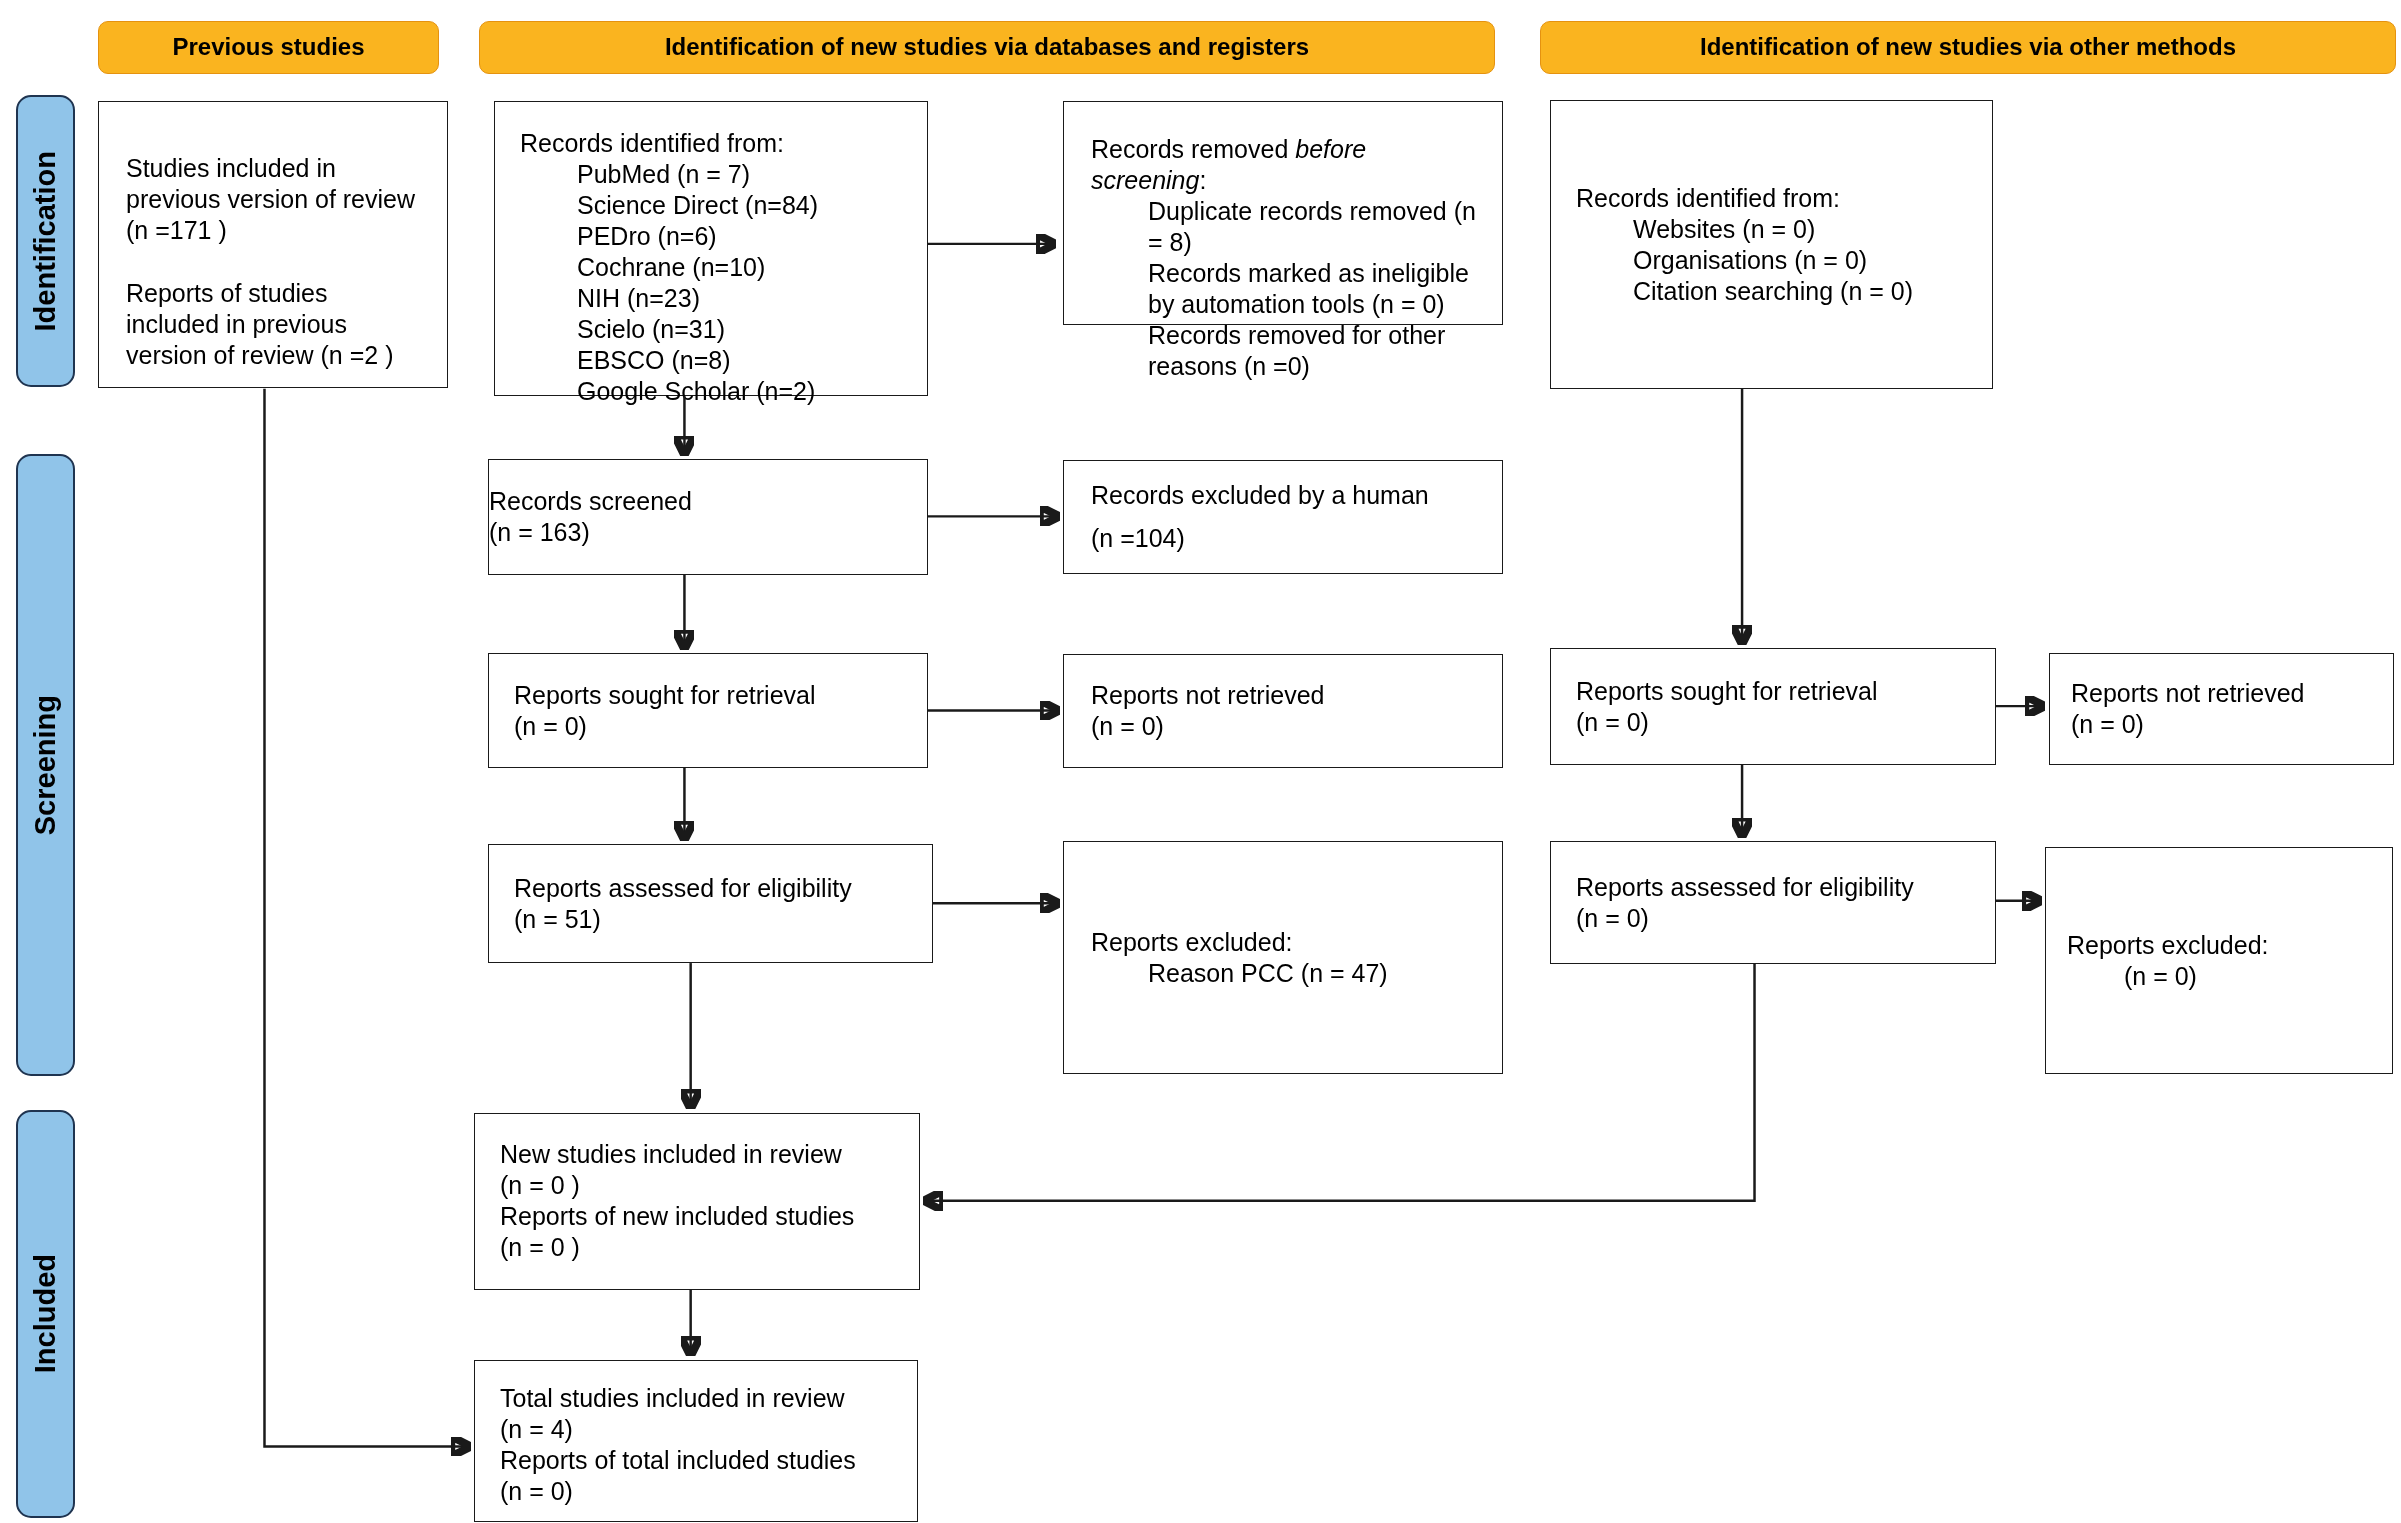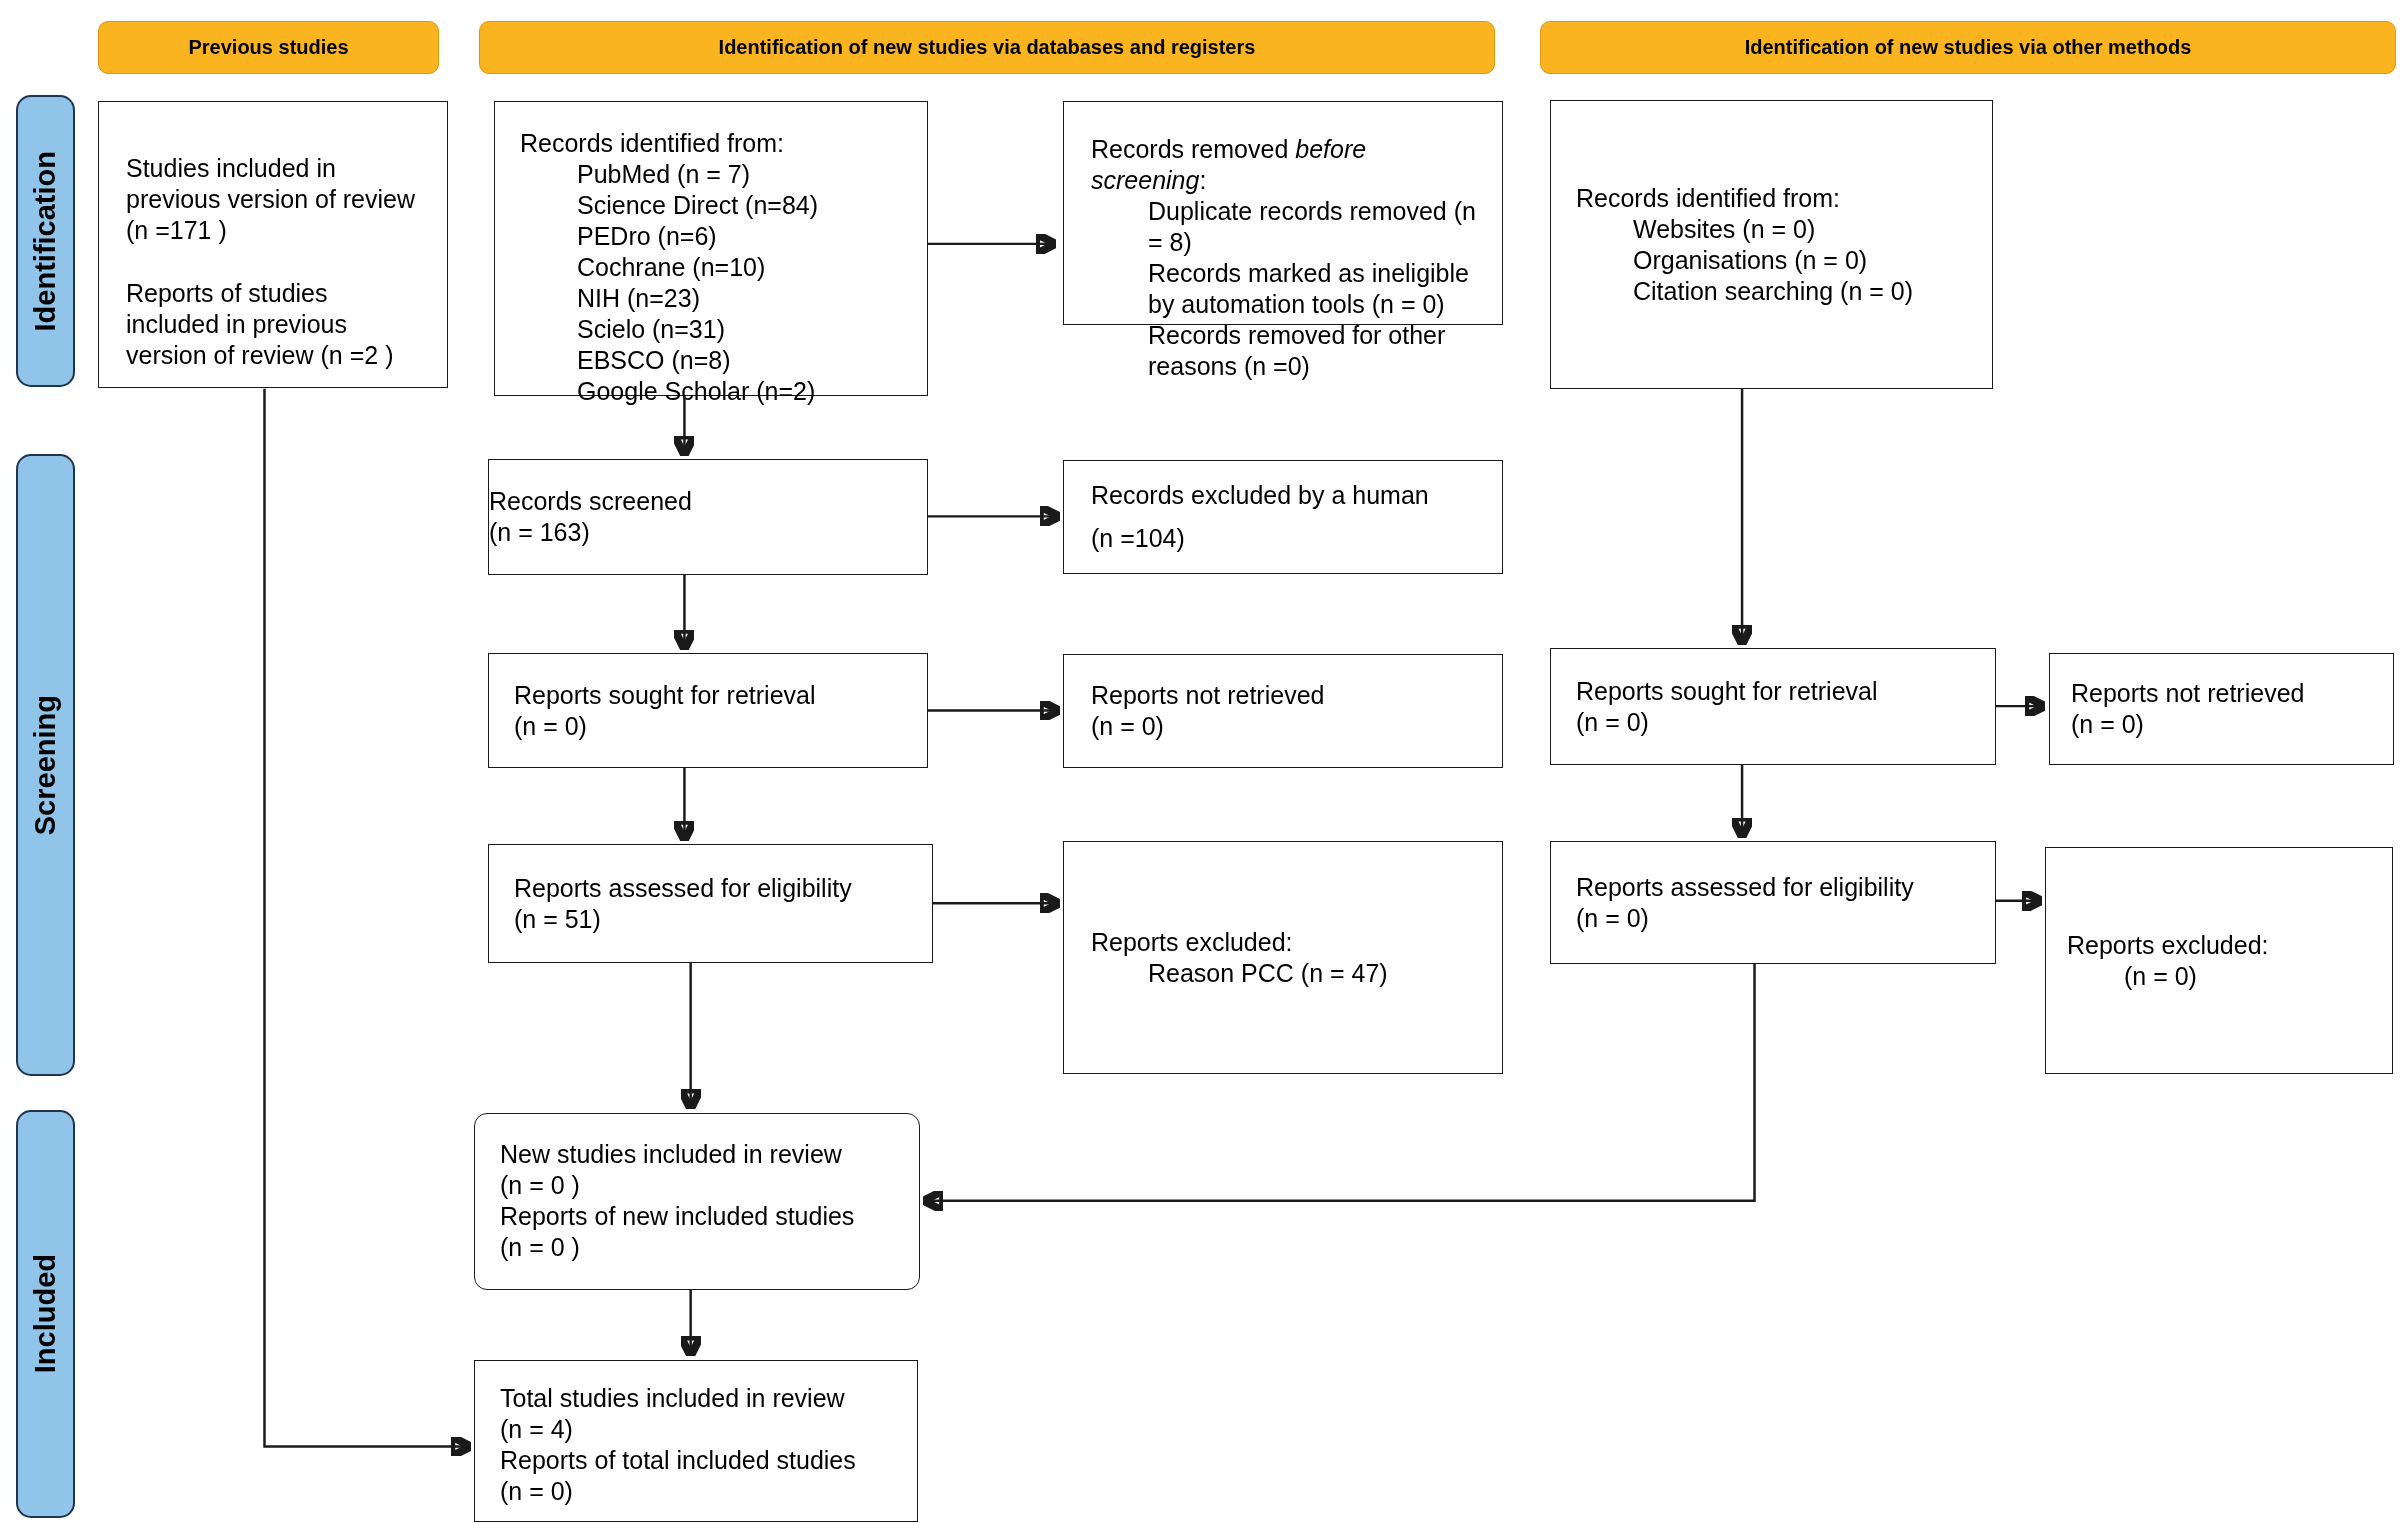--- a/index.html
+++ b/index.html
@@ -5,21 +5,21 @@
   :root{
     --header-bg:#FAB41F; --header-border:#E5920F;
     --sidebar-bg:#90C4E9; --sidebar-border:#1F3450;
     --box-border:#1A1A1A; --text:#000000; --bg:#FFFFFF;
   }
   html,body{margin:0;padding:0;background:var(--bg);}
   #canvas{position:relative;width:2401px;height:1523px;background:var(--bg);overflow:hidden;
     font-family:"Liberation Sans",sans-serif;color:var(--text);}
   .hdr{position:absolute;background:var(--header-bg);border:1.9px solid var(--header-border);
     border-radius:10px;display:flex;align-items:center;justify-content:center;
-    font-weight:bold;font-size:20px;box-sizing:border-box;text-align:center;}
+    font-weight:bold;font-size:24px;box-sizing:border-box;text-align:center;}
   .tab{position:absolute;background:var(--sidebar-bg);border:2.5px solid var(--sidebar-border);
     border-radius:15px;display:flex;align-items:center;justify-content:center;box-sizing:border-box;}
   .tab span{writing-mode:vertical-rl;transform:rotate(180deg);font-weight:bold;font-size:29px;}
   .box{position:absolute;background:#fff;border:1.9px solid var(--box-border);box-sizing:border-box;
     font-size:25px;line-height:1.24;}
   .vc{display:flex;flex-direction:column;justify-content:center;}
   .box .ln{padding-right:11.2px;}
   .indent{padding-left:57px;}
   .it{font-style:italic;}
   #arrows{position:absolute;left:0;top:0;pointer-events:none;}
@@ -124,21 +124,21 @@
   <div class="box vc" style="left:1550px;top:841px;width:446px;height:123px;padding-left:25px;">
     <div class="ln">Reports assessed for eligibility</div>
     <div class="ln">(n = 0)</div>
   </div>
 
   <div class="box vc" style="left:2045px;top:847px;width:348px;height:227px;padding-left:21px;">
     <div class="ln">Reports excluded:</div>
     <div class="ln indent">(n = 0)</div>
   </div>
 
-  <div class="box" style="left:474px;top:1113px;width:446px;height:177px;padding:25px 8.7px 6.2px 25px;border-radius:13px;">
+  <div class="box" style="left:474px;top:1113px;width:446px;height:177px;padding:25px 8.7px 6.2px 25px;">
     <div class="ln">New studies included in review</div>
     <div class="ln">(n = 0 )</div>
     <div class="ln">Reports of new included studies</div>
     <div class="ln">(n = 0 )</div>
   </div>
 
   <div class="box" style="left:474px;top:1360px;width:444px;height:162px;padding:22.4px 8.7px 6.2px 25px;">
     <div class="ln">Total studies included in review</div>
     <div class="ln">(n = 4)</div>
     <div class="ln">Reports of total included studies</div>

